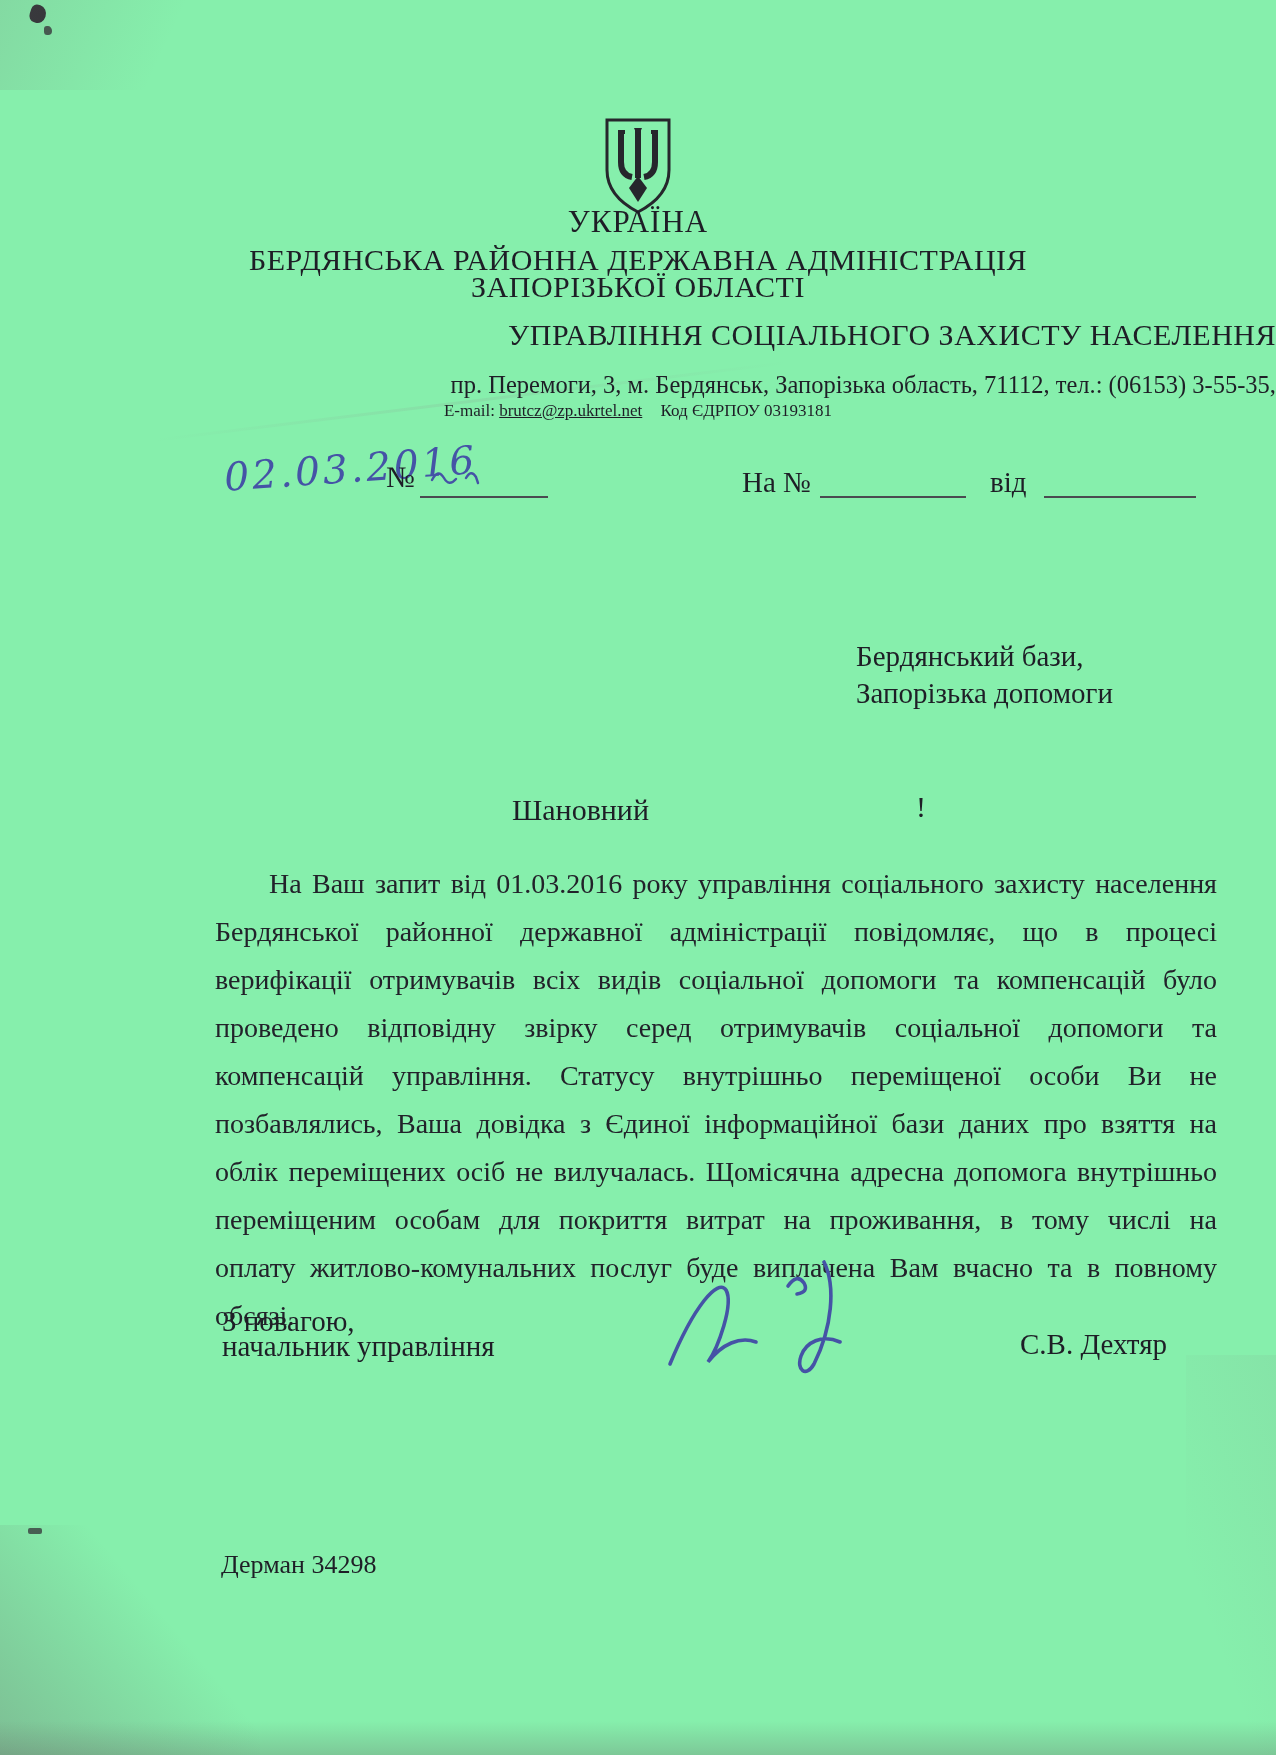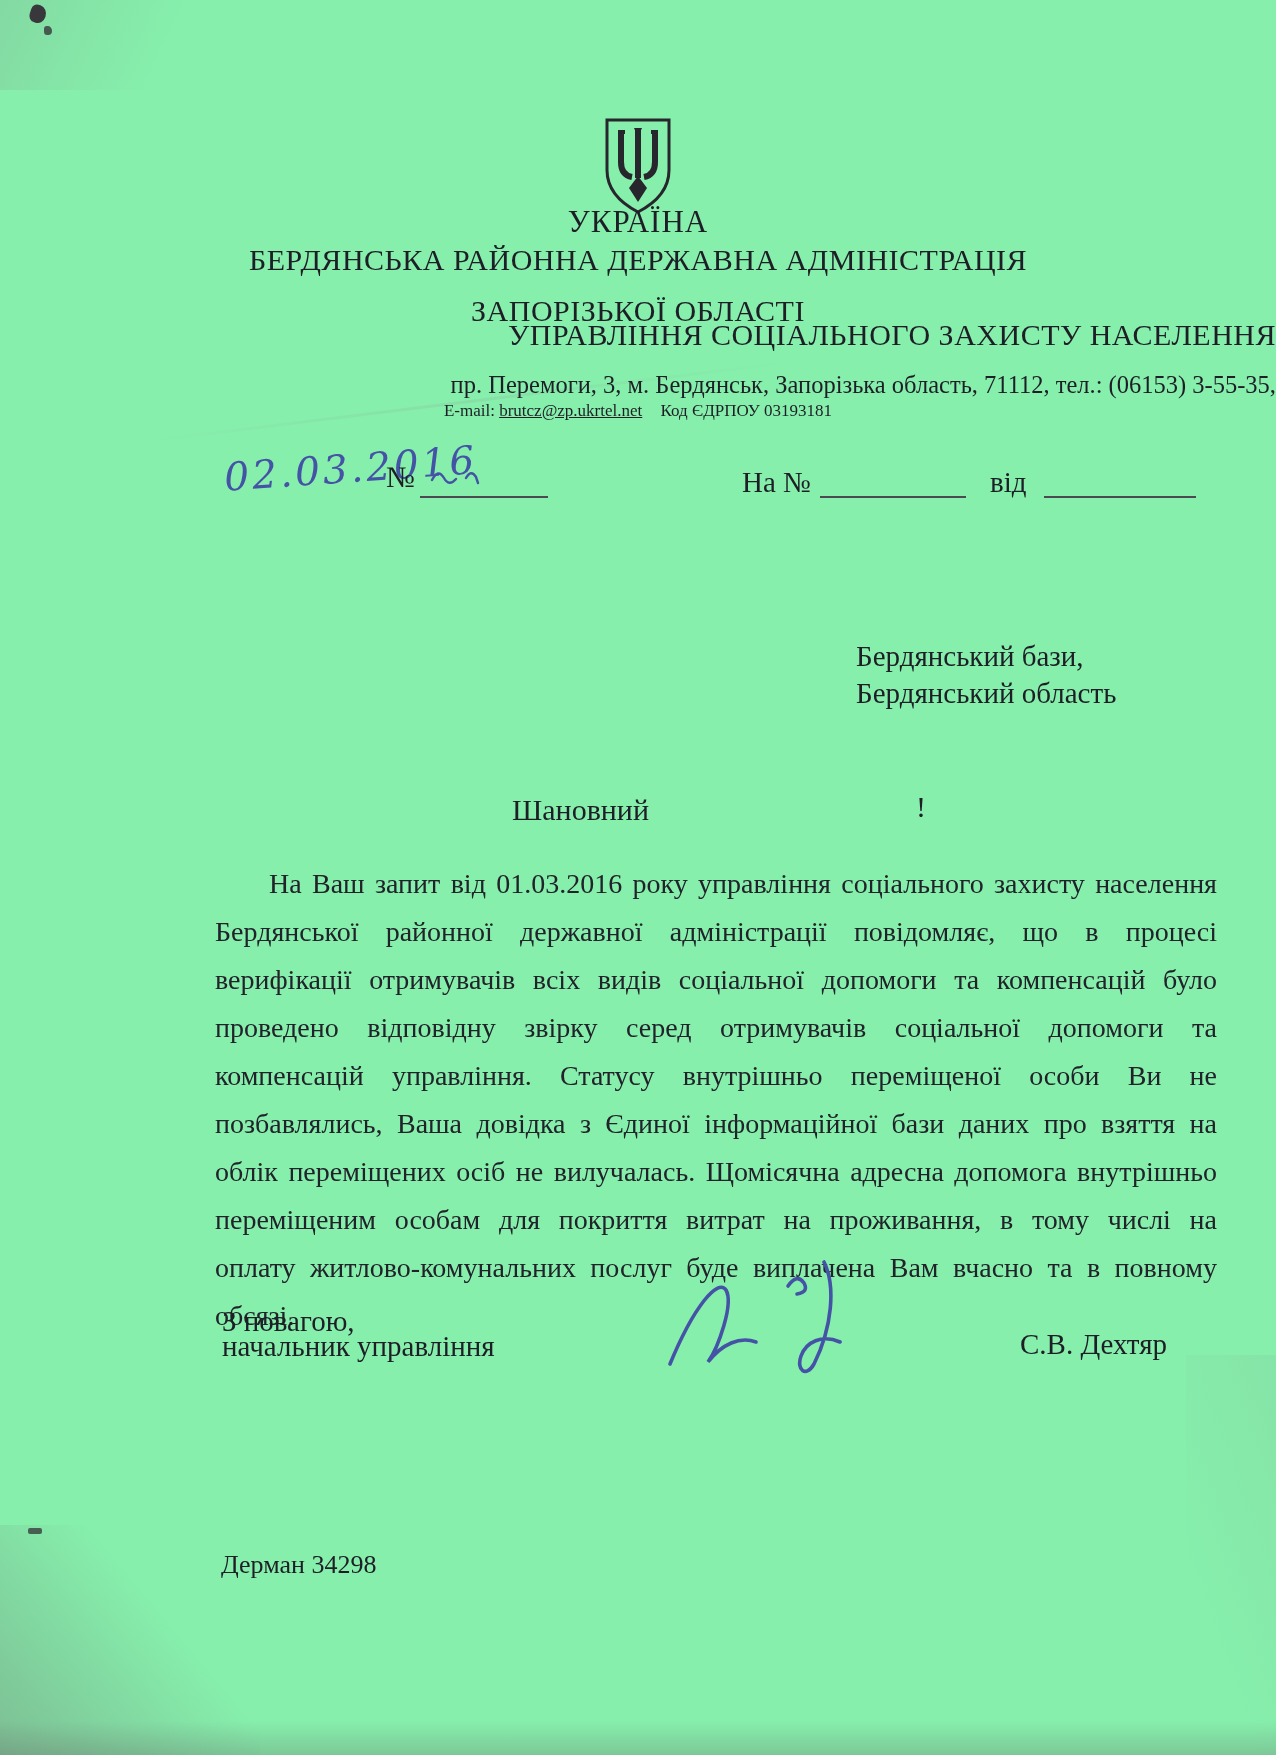--- a/index.html
+++ b/index.html
@@ -26,21 +26,21 @@
     background:linear-gradient(250deg, rgba(130,130,128,.10), rgba(130,130,128,0) 70%);}
   .crease{position:absolute;left:150px;top:400px;width:640px;height:3px;
     transform:rotate(-7deg);
     background:linear-gradient(to right, rgba(140,140,138,0), rgba(140,140,138,.16), rgba(140,140,138,0));}
   
   .emblem{position:absolute;left:595px;top:116px;}
   .center-line{position:absolute;left:0;width:1276px;text-align:center;white-space:nowrap;}
   .country{top:204px;font-size:31px;letter-spacing:1px;}
   .org{font-size:30px;letter-spacing:.5px;}
   .org1{top:243px;}
-  .org2{top:294px;}
+  .org2{top:270px;}
   .org3{top:318px;text-align:right;}
   .addr{top:371px;font-size:24.5px;text-align:right;}
   .contact{top:401px;font-size:17px;}
   .contact .email{text-decoration:underline;}
   .contact .edrpou{margin-left:14px;}
   
   .hw{font-family:"DejaVu Serif", serif;font-style:italic;color:#4553a6;}
   .hw-date{position:absolute;left:224px;top:446px;font-size:39px;letter-spacing:3px;
     transform:rotate(-4deg);}
   .no-sign{position:absolute;left:386px;top:460px;font-size:30px;}
@@ -111,21 +111,21 @@
     </svg>
   </div>
   <div class="blank b-out"></div>
   <div class="na-label">На №</div>
   <div class="blank b-in1"></div>
   <div class="vid-label">від</div>
   <div class="blank b-in2"></div>
 
   <div class="recipient">
     <div>Бердянський бази,</div>
-    <div>Бердянський область</div>
+    <div>Запорізька допомоги</div>
   </div>
 
   <div class="salutation">Шановний</div>
   <div class="salut-excl">!</div>
 
   <div class="body-par">На Ваш запит від 01.03.2016 року управління соціального захисту населення Бердянської районної державної адміністрації повідомляє, що в процесі верифікації отримувачів всіх видів соціальної допомоги та компенсацій було проведено відповідну звірку серед отримувачів соціальної допомоги та компенсацій управління. Статусу внутрішньо переміщеної особи Ви не позбавлялись, Ваша довідка з Єдиної інформаційної бази даних про взяття на облік переміщених осіб не вилучалась. Щомісячна адресна допомога внутрішньо переміщеним особам для покриття витрат на проживання, в тому числі на оплату житлово-комунальних послуг буде виплачена Вам вчасно та в повному обсязі.</div>
 
   <div class="closing">З повагою,</div>
   <div class="position-title">начальник управління</div>
   <div class="sig-svg">

